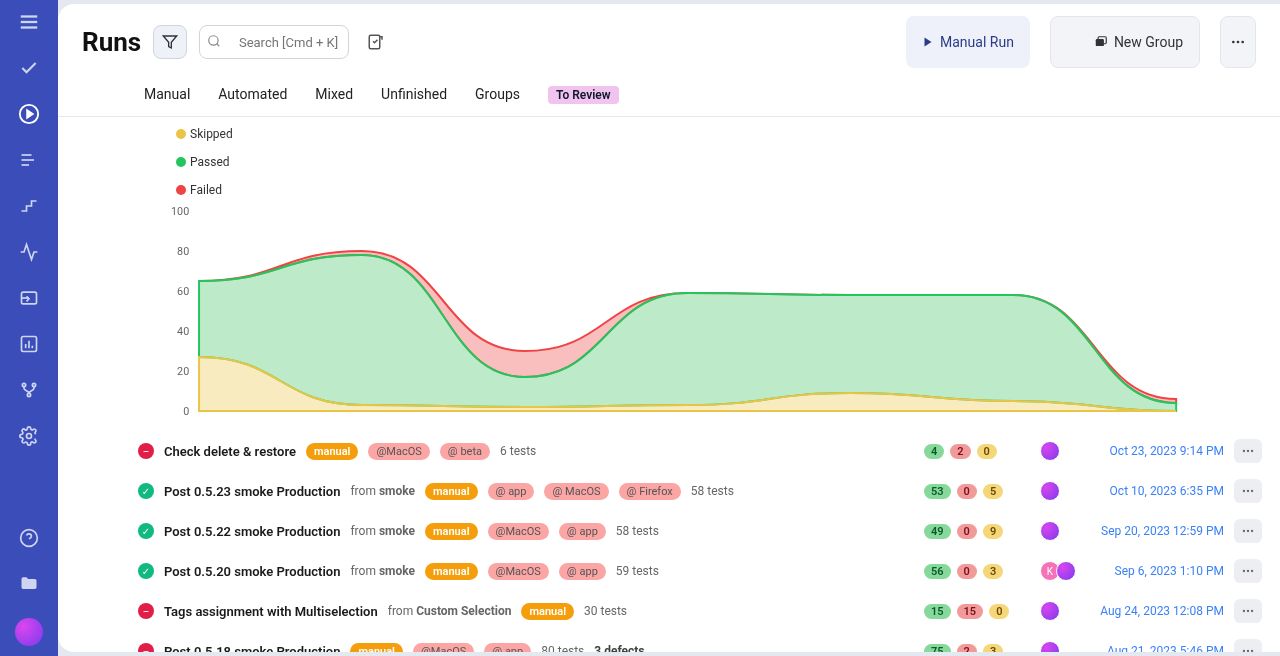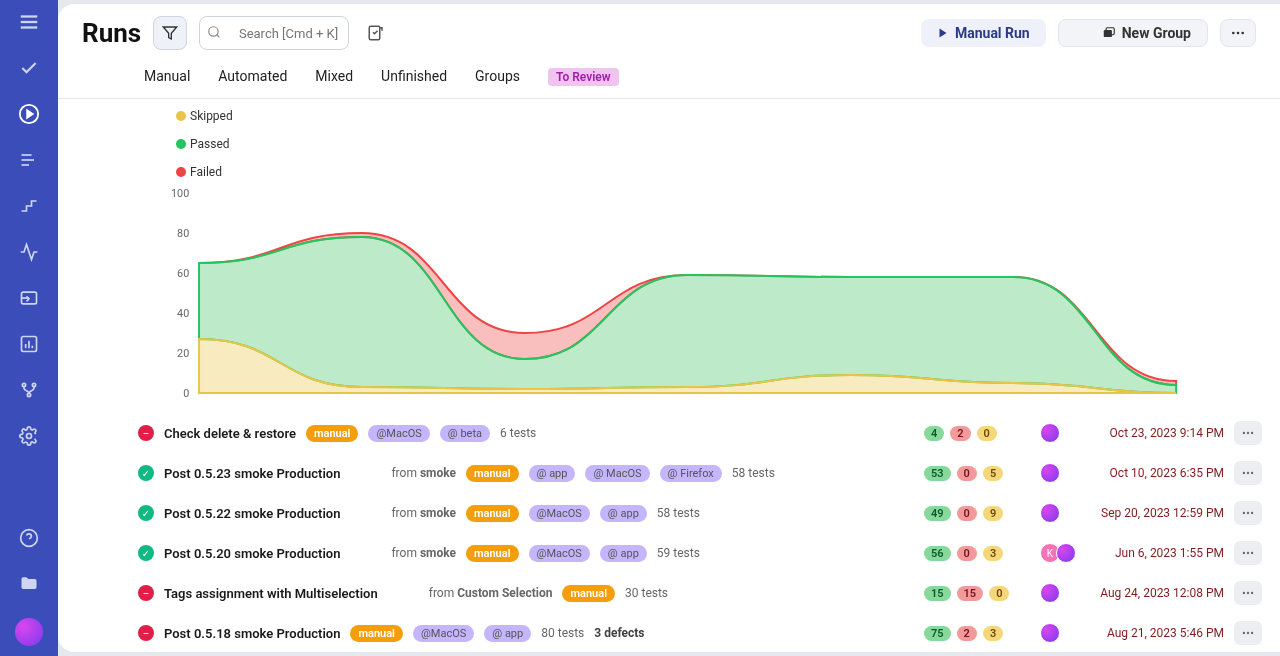--- a/index.html
+++ b/index.html
@@ -11,55 +11,55 @@
 .avatar-small { width:28px; height:28px; border-radius:50%; background:radial-gradient(circle at 30% 30%,#d946ef,#7c3aed); }
 .main { flex:1; background:#fff; border-radius:16px 0 0 16px; margin:4px 0 4px 0; overflow-y:auto; }
 .header { display:flex; align-items:center; padding:12px 24px; gap:12px; }
 .title { font-size:26px; font-weight:700; color:#111; }
 .filter-btn { width:34px; height:34px; border:1px solid #d0d4dd; border-radius:8px; background:#eef1f7; display:flex; align-items:center; justify-content:center; cursor:pointer; }
 .search-box { position:relative; width:150px; }
 .search-box input { width:100%; height:34px; padding:0 10px 0 30px; border:1px solid #d0d4dd; border-radius:8px; font-size:13px;text-align:right; }
 .search-box .s-icon { position:absolute; left:8px; top:9px; color:#888; }
 .check-icon-btn { width:30px; height:30px; display:flex; align-items:center; justify-content:center; color:#555; cursor:pointer; }
 .header-spacer { flex:1; }
-.btn { height:28px; padding:0 16px; border-radius:8px; font-size:14px; font-weight:700; display:flex; align-items:center; gap:6px; cursor:pointer; border:none; }
+.btn { height:52px; padding:0 16px; border-radius:8px; font-size:14px; font-weight:400; display:flex; align-items:center; gap:6px; cursor:pointer; border:none;margin-left:8px; }
 .btn-light { background:#eef1f9; color:#2b3b8a; }
 .btn-ghost { background:#f3f4f8; color:#333; border:1px solid #e2e5ec;padding-left:43px; }
 .more-btn { width:36px; padding:0; justify-content:center; }
 .tabs { display:flex; gap:28px; padding:6px 24px 12px 86px; border-bottom:1px solid #e5e7ec; font-size:14px; color:#222; }
 .tab { cursor:pointer; }
-.tab-badge { background:#f0c4ef; color:#a21caf; padding:2px 8px; border-radius:4px; font-size:12px; font-weight:600; }
+.tab-badge { background:#f0c4ef; color:#0f172a; padding:2px 8px; border-radius:4px; font-size:12px; font-weight:600; }
 .legend { display:flex; gap:14px; padding:10px 24px 4px 118px; font-size:12px; color:#333;flex-direction:column; }
 .legend-item { display:flex; align-items:center; gap:4px; }
 .dot { width:10px; height:10px; border-radius:50%; }
 .chart-wrap { padding:0 94px 0 86px; position:relative; }
 .chart-svg { width:100%; height:230px; display:block; }
 .x-labels { display:flex; justify-content:space-between; font-size:11px; color:#555; padding:6px 0 16px 56px; }
 .rows { padding:0 18px 20px 80px; }
 .row { display:flex; align-items:center; padding:8px 0; font-size:13px; gap:10px; }
 .status-icon { width:16px; height:16px; border-radius:50%; display:flex; align-items:center; justify-content:center; font-size:10px; color:#fff; flex-shrink:0; }
 .status-fail { background:#e11d48; }
 .status-pass { background:#10b981; }
 .row-title { font-weight:600; color:#1a1a1a; }
-.from-text { color:#666; font-size:12px;margin-left:41px; }
+.from-text { color:#666; font-size:12px; }
 .from-text b { font-weight:700; }
 .tag-manual { background:#f59e0b; color:#fff; padding:2px 8px; border-radius:10px; font-size:11px; font-weight:600; }
-.tag-pill { background:#c4b5fd; color:#555; padding:2px 8px; border-radius:10px; font-size:11px; }
+.tag-pill { background:#fca5a5; color:#555; padding:2px 8px; border-radius:10px; font-size:11px; }
 .tests-count { color:#666; font-size:12px;text-align:right; }
 .defects { color:#404040; font-size:12px;font-weight:bold; }
 .row-mid { flex:1; }
 .counts { display:flex; gap:6px; width:110px; }
 .count-badge { padding:1px 7px; border-radius:9px; font-size:11px; font-weight:600; color:#fff; min-width:20px; text-align:center; }
 .cb-green { background:#86d89b; color:#0b5a2a; }
 .cb-red { background:#f29a9a; color:#7a1020; }
 .cb-yellow { background:#f5d77a; color:#6b4a00; }
 .row-avatars { display:flex; width:40px; }
 .row-avatar { width:20px; height:20px; border-radius:50%; background:radial-gradient(circle at 30% 30%,#d946ef,#7c3aed); border:1px solid #fff; margin-left:-4px; }
 .row-avatar.k { background:#f472b6; display:flex; align-items:center; justify-content:center; font-size:10px; color:#fff; }
-.row-date { width:130px; text-align:right; color:#7f1d1d; font-size:12px; }
+.row-date { width:130px; text-align:right; color:#3b82f6; font-size:12px; }
 .row-more { width:28px; height:24px; background:#edeef2; border-radius:6px; display:flex; align-items:center; justify-content:center; cursor:pointer; color:#666; }
 svg { display:block; }
 </style>
 </head>
 <body>
 
 <div class="sidebar">
   <div class="sidebar-icon">
       <svg width="22" height="22" viewBox="0 0 24 24" fill="none" stroke="currentColor" stroke-width="2.5">
         <line x1="3" y1="6" x2="21" y2="6"></line>
@@ -320,21 +320,21 @@
       <div class="row-mid"></div>
       <div class="counts">
         <span class="count-badge cb-green">56</span>
         <span class="count-badge cb-red">0</span>
         <span class="count-badge cb-yellow">3</span>
       </div>
       <div class="row-avatars">
           <div class="row-avatar k">K</div>
           <div class="row-avatar"></div>
         </div>
-      <div class="row-date">Jun 6, 2023 1:55 PM</div>
+      <div class="row-date">Sep 6, 2023 1:10 PM</div>
       <div class="row-more">
           <svg width="14" height="14" viewBox="0 0 24 24" fill="currentColor">
             <circle cx="5" cy="12" r="2"></circle>
             <circle cx="12" cy="12" r="2"></circle>
             <circle cx="19" cy="12" r="2"></circle>
           </svg>
         </div>
     </div>
       <div class="row">
       <div class="status-icon status-fail">–</div>

